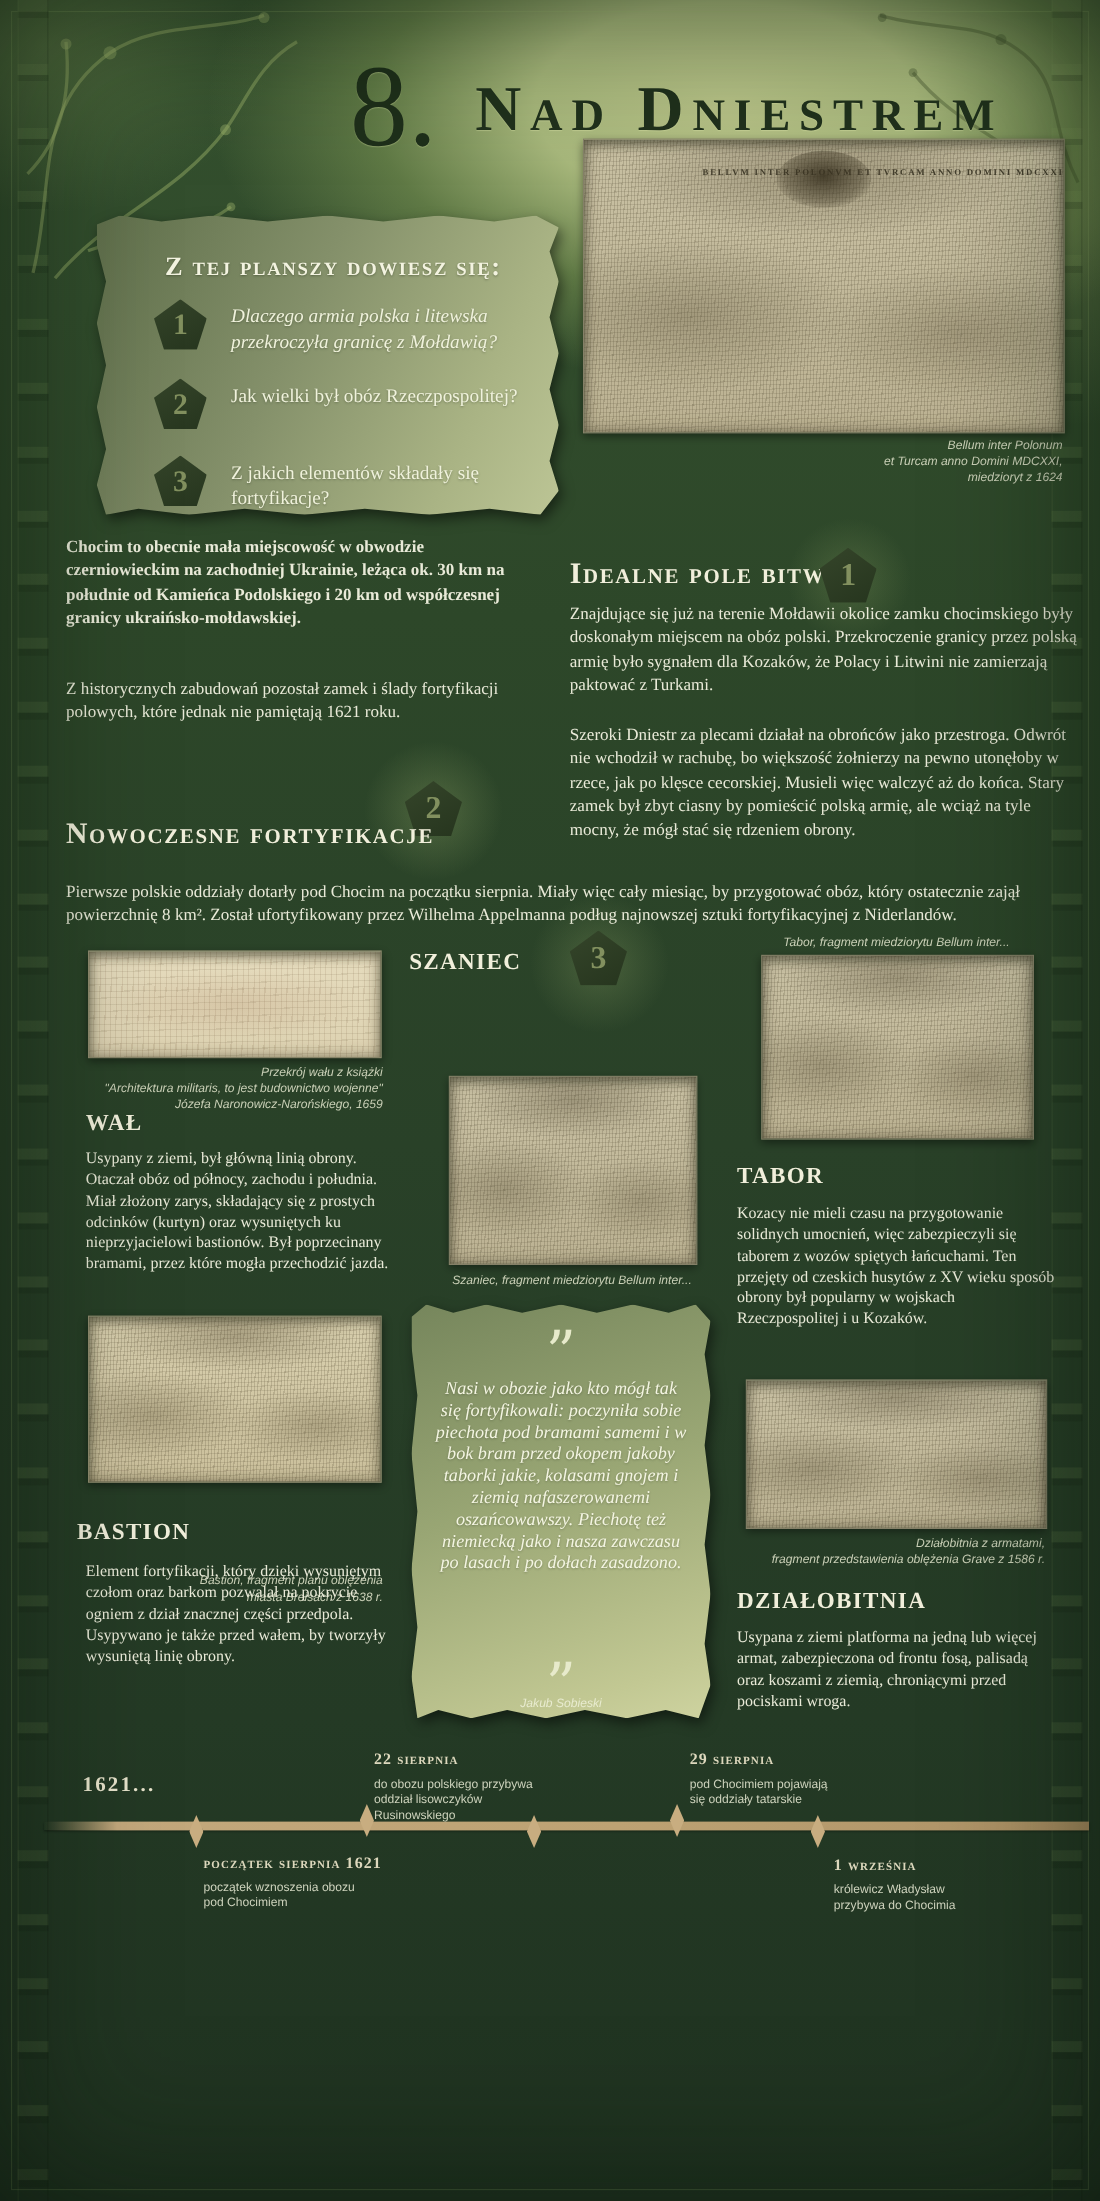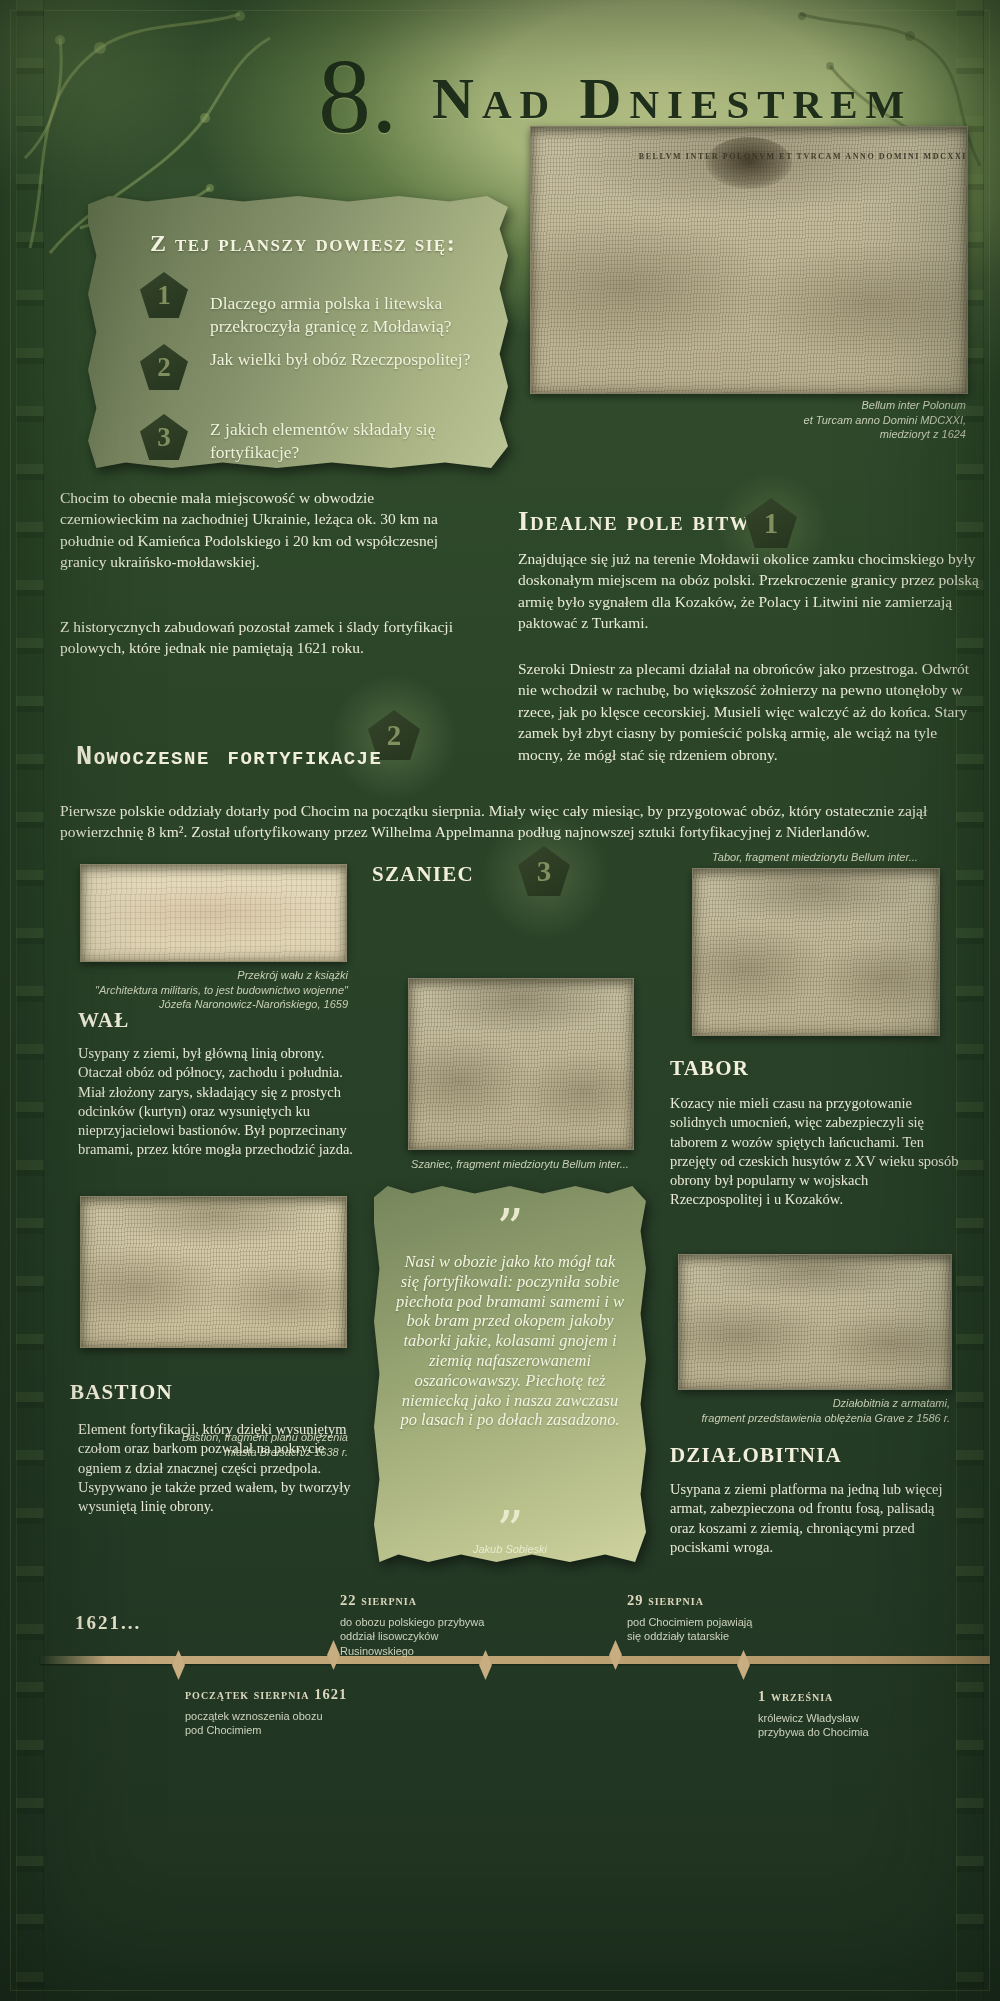--- a/index.html
+++ b/index.html
@@ -137,46 +137,46 @@
   <div class="abs cap" style="left:640px;top:398px;width:326px;text-align:right;">Bellum inter Polonum
 et Turcam anno Domini MDCXXI,
 miedzioryt z 1624</div>
 
   <div class="parch-wrap" style="left:88px;top:196px;width:420px;height:272px;">
     <div class="torn learn-skin">
       <div class="abs learn-title" style="left:62px;top:34px;">Z tej planszy dowiesz się:</div>
       <div class="pent" style="left:52px;top:76px;width:48px;height:46px;">
           <b style="font-size:27px;">1</b>
         </div>
-      <div class="abs learn-item-txt" style="left:122px;top:96px;width:282px;">Dlaczego armia polska i litewska przekroczyła granicę z Mołdawią?</div>
+      <div class="abs learn-item-txt" style="left:122px;top:80px;width:282px;font-style:italic;">Dlaczego armia polska i litewska przekroczyła granicę z Mołdawią?</div>
       <div class="pent" style="left:52px;top:148px;width:48px;height:46px;">
           <b style="font-size:27px;">2</b>
         </div>
       <div class="abs learn-item-txt" style="left:122px;top:152px;width:282px;">Jak wielki był obóz Rzeczpospolitej?</div>
       <div class="pent" style="left:52px;top:218px;width:48px;height:46px;">
           <b style="font-size:27px;">3</b>
         </div>
       <div class="abs learn-item-txt" style="left:122px;top:222px;width:282px;">Z jakich elementów składały się fortyfikacje?</div>
     </div>
   </div>
 
-  <div class="abs body-txt" style="left:60px;top:487px;width:414px;">Chocim to obecnie mała miejscowość w obwodzie czerniowieckim na zachodniej Ukrainie, leżąca ok. 30 km na południe od Kamieńca Podolskiego i 20 km od współczesnej granicy ukraińsko-mołdawskiej.</div>
+  <div class="abs body-txt" style="left:60px;top:487px;width:414px;font-weight:bold;">Chocim to obecnie mała miejscowość w obwodzie czerniowieckim na zachodniej Ukrainie, leżąca ok. 30 km na południe od Kamieńca Podolskiego i 20 km od współczesnej granicy ukraińsko-mołdawskiej.</div>
   <div class="abs body-txt" style="left:60px;top:616px;width:414px;">Z historycznych zabudowań pozostał zamek i ślady fortyfikacji polowych, które jednak nie pamiętają 1621 roku.</div>
 
   <div class="abs sec-big" style="left:518px;top:508px;">Idealne pole bitwy</div>
   <div class="pent" style="left:745px;top:498px;width:52px;height:50px;">
       <b style="font-size:29px;">1</b>
     </div>
   <div class="abs body-txt" style="left:518px;top:548px;width:462px;">Znajdujące się już na terenie Mołdawii okolice zamku chocimskiego były doskonałym miejscem na obóz polski. Przekroczenie granicy przez polską armię było sygnałem dla Kozaków, że Polacy i Litwini nie zamierzają paktować z Turkami.</div>
   <div class="abs body-txt" style="left:518px;top:658px;width:462px;">Szeroki Dniestr za plecami działał na obrońców jako przestroga. Odwrót nie wchodził w rachubę, bo większość żołnierzy na pewno utonęłoby w rzece, jak po klęsce cecorskiej. Musieli więc walczyć aż do końca. Stary zamek był zbyt ciasny by pomieścić polską armię, ale wciąż na tyle mocny, że mógł stać się rdzeniem obrony.</div>
 
   <div class="pent" style="left:368px;top:710px;width:52px;height:50px;">
       <b style="font-size:29px;">2</b>
     </div>
-  <div class="abs sec-big" style="left:76px;top:744px;font-family:Liberation Mono, monospace;">Nowoczesne fortyfikacje</div>
+  <div class="abs sec-big" style="left:60px;top:744px;">Nowoczesne fortyfikacje</div>
   <div class="abs body-txt" style="left:60px;top:800px;width:918px;">Pierwsze polskie oddziały dotarły pod Chocim na początku sierpnia. Miały więc cały miesiąc, by przygotować obóz, który ostatecznie zajął powierzchnię 8 km². Został ufortyfikowany przez Wilhelma Appelmanna podług najnowszej sztuki fortyfikacyjnej z Niderlandów.</div>
 
   <div class="etch light" style="left:80px;top:864px;width:265px;height:96px;"></div>
   <div class="abs cap" style="left:58px;top:968px;width:290px;text-align:right;">Przekrój wału z książki
 "Architektura militaris, to jest budownictwo wojenne"
 Józefa Naronowicz-Narońskiego, 1659</div>
   <div class="abs sec-small" style="left:78px;top:1010px;">WAŁ</div>
   <div class="abs col-txt" style="left:78px;top:1044px;width:282px;">Usypany z ziemi, był główną linią obrony. Otaczał obóz od północy, zachodu i południa. Miał złożony zarys, składający się z prostych odcinków (kurtyn) oraz wysuniętych ku nieprzyjacielowi bastionów. Był poprzecinany bramami, przez które mogła przechodzić jazda.</div>
 
   <div class="abs sec-small" style="left:372px;top:864px;">SZANIEC</div>

